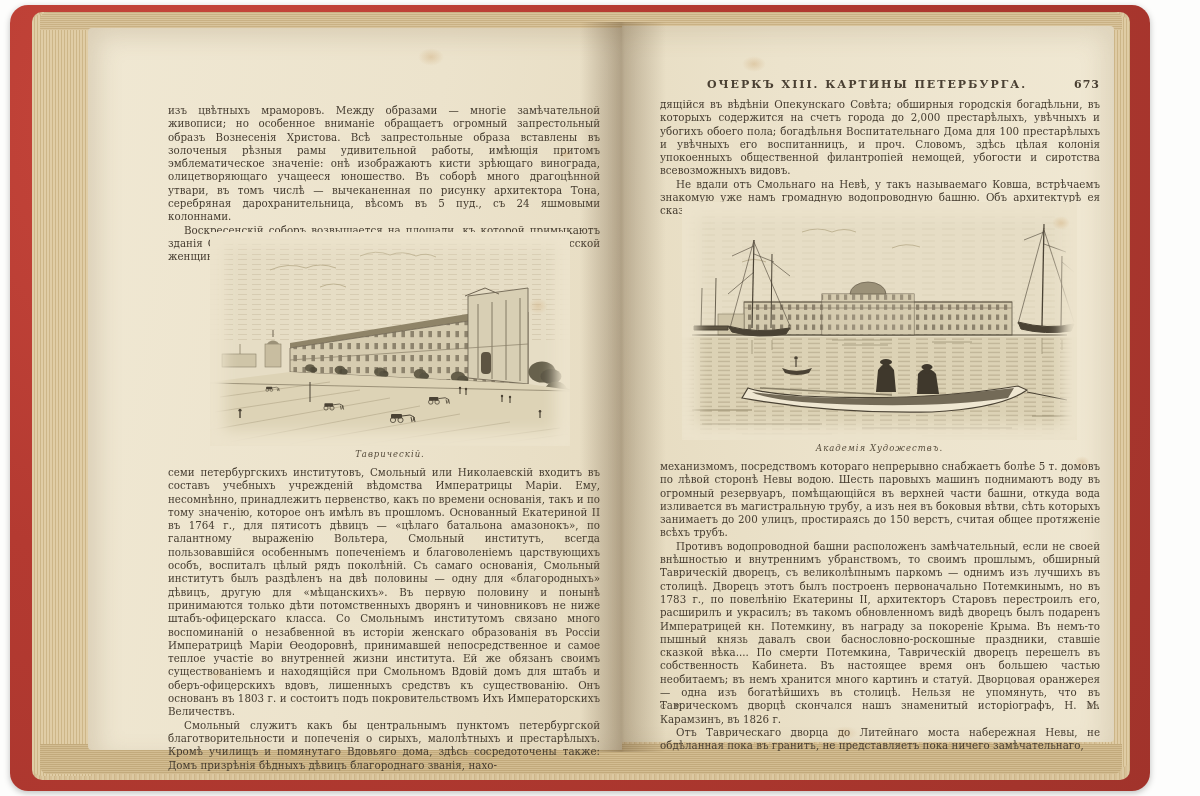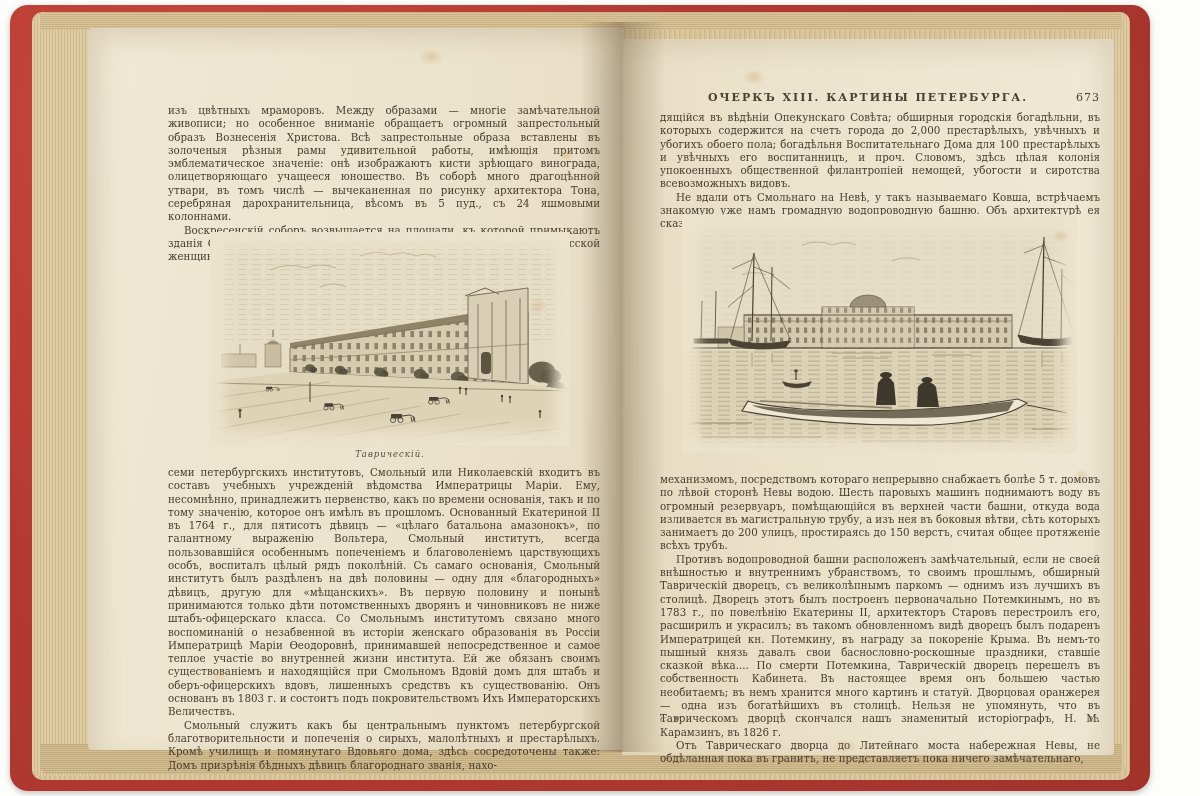--- a/index.html
+++ b/index.html
@@ -22,34 +22,34 @@
   .edge-bottom{position:absolute;left:40px;top:744px;width:1082px;height:30px;
          background:repeating-linear-gradient(0deg,#d3bd92 0 1px,#c2aa7c 1px 2px);
          border-radius:0 0 8px 8px;}
   .edge-left{position:absolute;left:32px;top:14px;width:60px;height:762px;
          background:repeating-linear-gradient(90deg,#e0cda6 0 2px,#cdb688 2px 3px);
          border-radius:10px 0 0 10px;}
   .edge-right{position:absolute;left:1100px;top:16px;width:30px;height:752px;
          background:repeating-linear-gradient(90deg,#dfcca5 0 2px,#ccb587 2px 3px);
          border-radius:0 10px 10px 0;}
   .spread{position:absolute;left:88px;top:22px;width:1026px;height:730px;}
-  .page{position:absolute;top:17px;height:100%;
+  .page{position:absolute;top:4px;height:100%;
         background:linear-gradient(100deg,#f0e8d3 0%,#ece3cc 55%,#e6dbc0 100%);}
   .page.left{left:0;width:534px;top:6px;height:722px;border-radius:4px 0 0 4px;
         box-shadow:inset 10px 8px 24px rgba(120,95,55,.18);}
   .page.right{left:534px;width:492px;height:716px;border-radius:0 4px 4px 0;
         background:linear-gradient(260deg,#f0e8d3 0%,#ece3cc 55%,#e5dabe 100%);
         box-shadow:inset -10px 8px 24px rgba(120,95,55,.15);}
   .gutter{position:absolute;left:492px;top:0;width:86px;height:100%;pointer-events:none;
         background:linear-gradient(90deg,rgba(92,70,42,0) 0%,rgba(92,70,42,.38) 48%,rgba(92,70,42,.30) 52%,rgba(92,70,42,0) 100%);}
   
   .runhead{position:absolute;display:flex;align-items:baseline;color:#4a4033;
            font-size:11px;font-weight:bold;letter-spacing:2px;}
   .runhead .title{flex:1;text-align:center;}
-  .runhead .pnum{letter-spacing:1px;font-weight:normal;}
+  .runhead .pnum{letter-spacing:1px;font-weight:bold;}
   .textblock{position:absolute;color:#453c30;font-size:10.3px;line-height:13.3px;
              text-align:justify;}
   .textblock p{margin:0;}
   .textblock p.ind{text-indent:16px;}
   .caption{position:absolute;color:#564c3c;font-size:8.5px;font-style:italic;
            letter-spacing:1px;text-align:center;}
   .footrow{position:absolute;display:flex;justify-content:space-between;
            color:#6a5f4c;font-size:8px;letter-spacing:1px;}
   .plate{position:absolute;}
   .plate svg{display:block;}
@@ -283,20 +283,21 @@
               <circle cx="245" cy="168" r="3.2"></circle>
             </g>
             <line x1="345" y1="190" x2="385" y2="198" stroke="#4a4234" stroke-width="1"></line>
           </g>
           <g stroke="#8a7f63" fill="none">
             <path d="M20,222 h120 M180,226 h150 M60,232 h90 M240,234 h120 M10,208 h60 M350,214 h40" stroke-width=".9"></path>
           </g>
           <rect x="2" y="2" width="391" height="234" fill="none" stroke="#ece3cc" stroke-width="26" filter="url(#blurR)"></rect>
         </svg>
       </div>
+      <div class="caption" style="left:60px;top:417px;width:395px;">Академія Художествъ.</div>
 
       <div class="textblock" style="left:38px;top:434px;width:440px;height:240px;">
         <p>механизмомъ, посредствомъ котораго непрерывно снабжаетъ болѣе 5 т. домовъ по лѣвой сторонѣ Невы водою. Шесть паровыхъ машинъ поднимаютъ воду въ огромный резервуаръ, помѣщающійся въ верхней части башни, откуда вода изливается въ магистральную трубу, а изъ нея въ боковыя вѣтви, сѣть которыхъ занимаетъ до 200 улицъ, простираясь до 150 верстъ, считая общее протяженіе всѣхъ трубъ.</p>
         <p class="ind">Противъ водопроводной башни расположенъ замѣчательный, если не своей внѣшностью и внутреннимъ убранствомъ, то своимъ прошлымъ, обширный Таврическій дворецъ, съ великолѣпнымъ паркомъ — однимъ изъ лучшихъ въ столицѣ. Дворецъ этотъ былъ построенъ первоначально Потемкинымъ, но въ 1783 г., по повелѣнію Екатерины II, архитекторъ Старовъ перестроилъ его, расширилъ и украсилъ; въ такомъ обновленномъ видѣ дворецъ былъ подаренъ Императрицей кн. Потемкину, въ награду за покореніе Крыма. Въ немъ-то пышный князь давалъ свои баснословно-роскошные праздники, ставшіе сказкой вѣка.... По смерти Потемкина, Таврическій дворецъ перешелъ въ собственность Кабинета. Въ настоящее время онъ большею частью необитаемъ; въ немъ хранится много картинъ и статуй. Дворцовая оранжерея — одна изъ богатѣйшихъ въ столицѣ. Нельзя не упомянуть, что въ Таврическомъ дворцѣ скончался нашъ знаменитый исторіографъ, Н. М. Карамзинъ, въ 1826 г.</p>
         <p class="ind">Отъ Таврическаго дворца до Литейнаго моста набережная Невы, не обдѣланная пока въ гранитъ, не представляетъ пока ничего замѣчательнаго,</p>
       </div>
 
       <div class="footrow" style="left:38px;top:676px;width:440px;">
         <span>С. Р.</span>
         <span>43</span>

